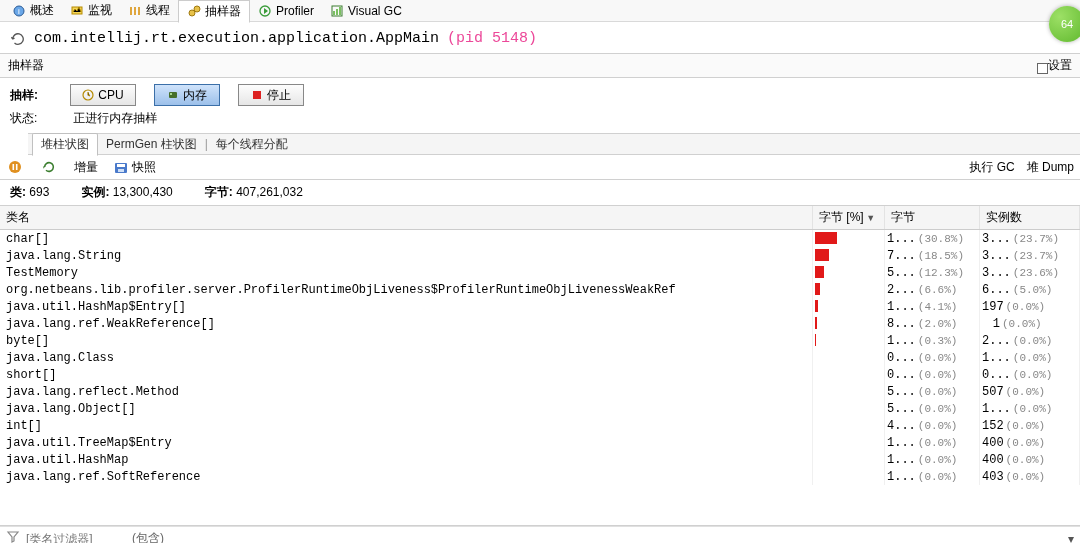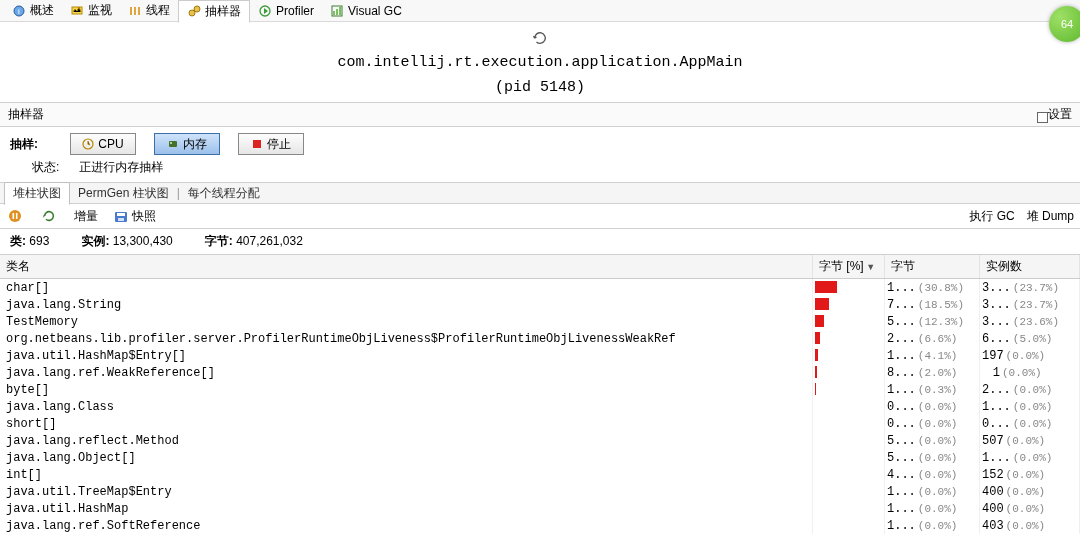--- a/index.html
+++ b/index.html
@@ -60,27 +60,26 @@
   }
 
   
   .titlebar {
     display: flex;
     align-items: center;
     gap: 8px;
     padding: 8px 10px 6px 10px;
     font-family: "Courier New", monospace;
     font-size: 15px;
-    flex-direction: column;
   }
   .titlebar .refresh {
     width: 16px; height: 16px; display:inline-flex; align-items:center; justify-content:center;
   }
   .titlebar .pid {
-    color: #000000;
+    color: #ec4899;
   }
 
   
   .panelhead {
     display:flex;
     justify-content: space-between;
     align-items:center;
     border-top: 1px solid #d0d0d0;
     border-bottom: 1px solid #d0d0d0;
     padding: 3px 8px;
@@ -110,35 +109,35 @@
     background: linear-gradient(#fdfdfd,#e6e6e6);
     cursor:pointer;
     font-size: 12px;
   }
   .btn.sel {
     background: linear-gradient(#cfe3fb,#9cc0ea);
     border-color: #3b6fa8;
   }
   .btn .ico { width:12px; height:12px; }
   .statusrow {
-    display:flex; align-items:center; gap:20px;
+    display:flex; align-items:center; gap:36px;
     padding: 2px 10px 6px 10px;
-    margin-left: 22px;
   }
 
   
   .subtabs {
     display:flex;
     align-items:center;
     border-top:1px solid #d0d0d0;
     border-bottom:1px solid #d0d0d0;
     background:#f5f5f5;
     height: 22px;
     padding-left:4px;
     font-size:12px;
+    margin-left:28px;
   }
   .subtab {
     padding: 2px 8px;
     cursor:pointer;
     color:#333;
   }
   .subtab.active {
     background:#fff;
     border:1px solid #c0c0c0;
     border-bottom:1px solid #fff;

